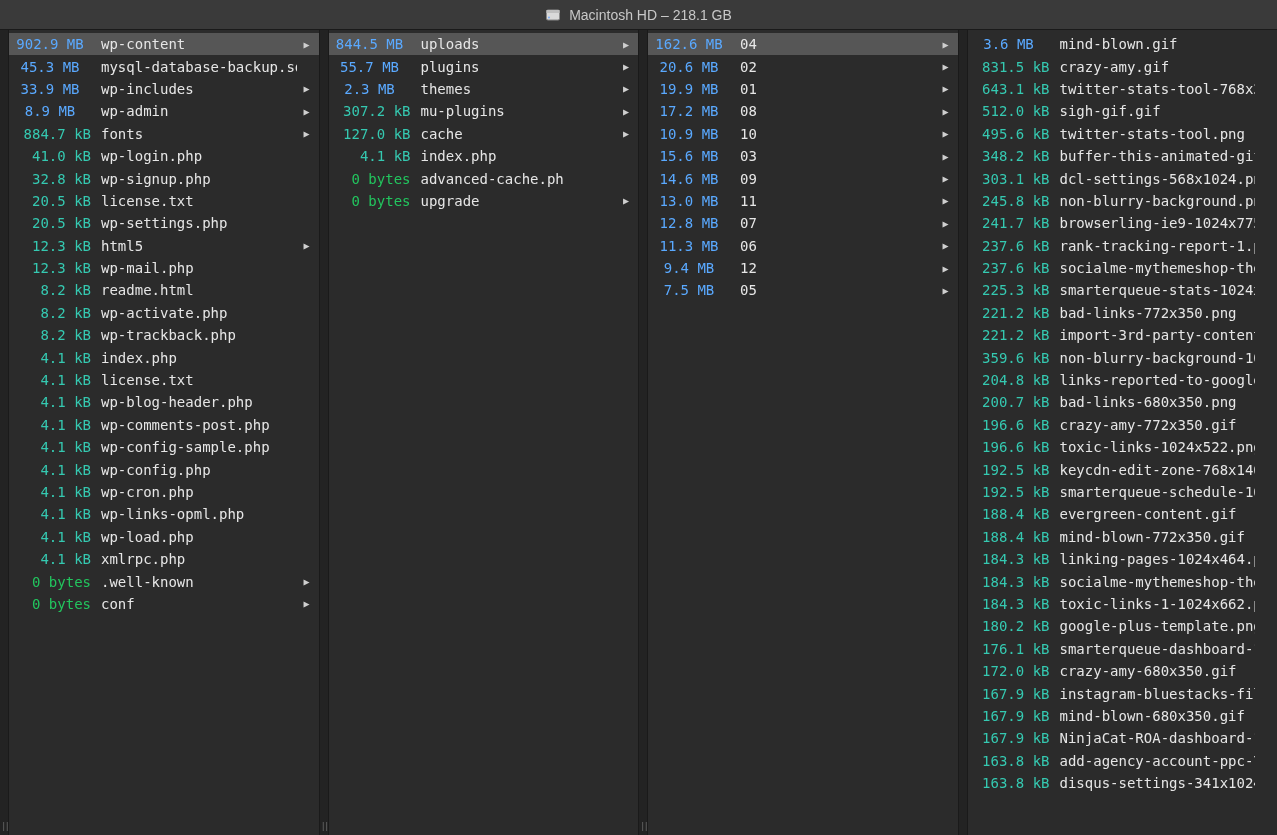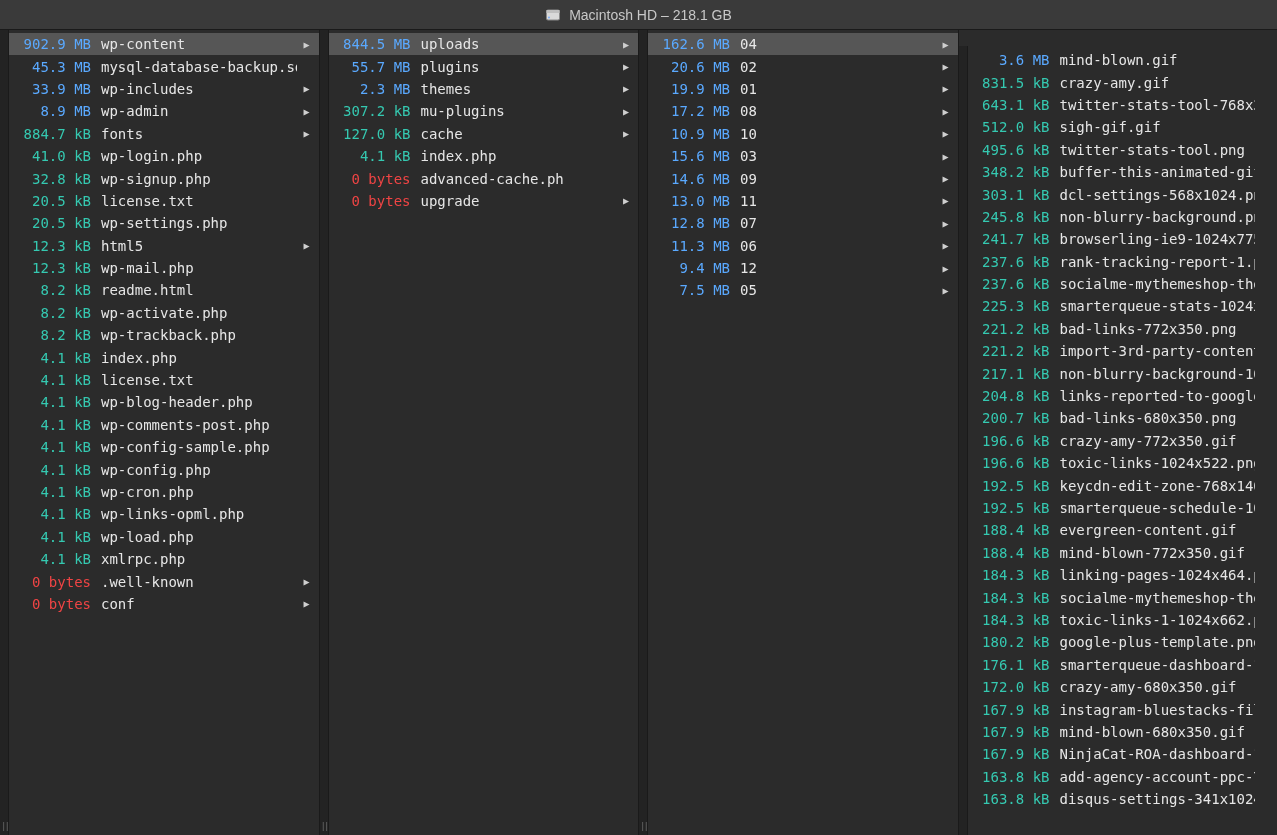--- a/index.html
+++ b/index.html
@@ -33,21 +33,21 @@
     height: calc(100% - 30px);
     background: #2b2b2b;
   }
   .col {
     flex: 1 1 0;
     min-width: 0;
     border-right: 1px solid #1a1a1a;
     position: relative;
     display: flex;
   }
-  .col:last-child { border-right: none; margin-top: 16px; }
+  .col:last-child { border-right: none; }
   .scroll-gutter {
     width: 9px;
     background: #232323;
     border-right: 1px solid #1a1a1a;
     flex: 0 0 9px;
   }
   .list {
     flex: 1;
     overflow: hidden;
     padding-top: 3px;
@@ -63,23 +63,23 @@
   }
   .row.selected {
     background: #565656;
   }
   .size {
     width: 92px;
     text-align: right;
     padding-right: 10px;
     font-variant-numeric: tabular-nums;
   }
-  .size.mb  { color: #5aa9ff; }
+  .size.mb  { color: #5aa9ff; text-align: center; }
   .size.kb  { color: #35c9b1; }
-  .size.zero{ color: #ef4444; }
+  .size.zero{ color: #22c55e; }
   .name {
     color: #e6e6e6;
     overflow: hidden;
     text-overflow: clip;
     flex: 1;
     min-width: 0;
   }
   .arrow {
     width: 12px;
     text-align: center;
@@ -427,21 +427,21 @@
           <span class="size kb">221.2 kB</span>
           <span class="name">bad-links-772x350.png</span>
           <span class="arrow"></span>
         </div>
         <div class="row">
           <span class="size kb">221.2 kB</span>
           <span class="name">import-3rd-party-content-for-</span>
           <span class="arrow"></span>
         </div>
         <div class="row">
-          <span class="size kb">217.1 kB</span>
+          <span class="size kb">359.6 kB</span>
           <span class="name">non-blurry-background-1024x</span>
           <span class="arrow"></span>
         </div>
         <div class="row">
           <span class="size kb">204.8 kB</span>
           <span class="name">links-reported-to-google-102</span>
           <span class="arrow"></span>
         </div>
         <div class="row">
           <span class="size kb">200.7 kB</span>

